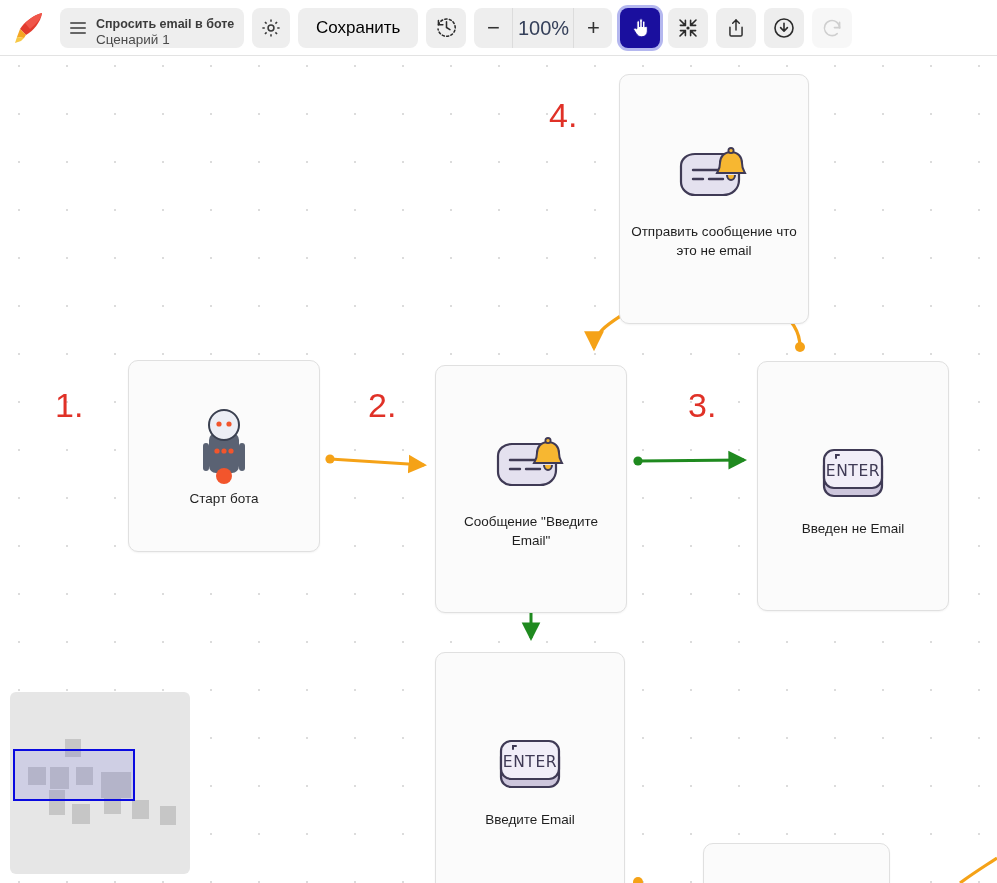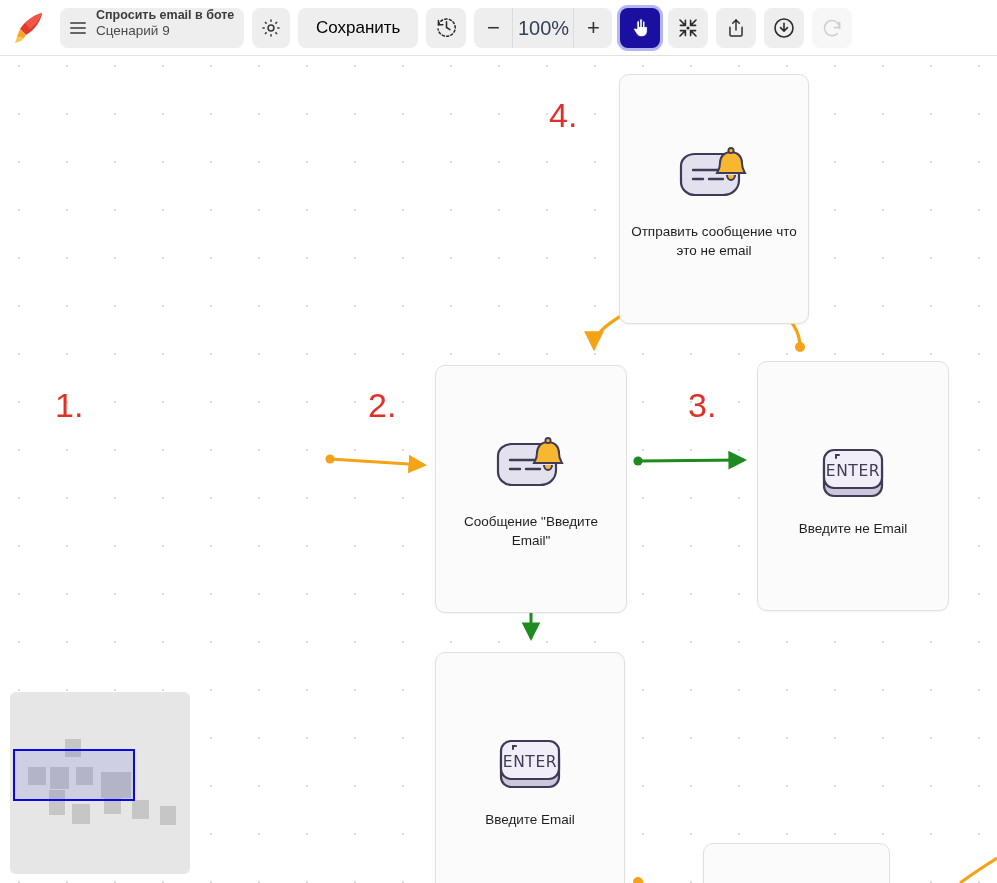--- a/index.html
+++ b/index.html
@@ -31,21 +31,21 @@
     height: 40px; flex: 0 0 auto;
     overflow: hidden;
   }
   .hamburger {
     width: 36px; height: 40px;
     display:flex; flex-direction:column; align-items:center; justify-content:center; gap:3px;
     cursor: pointer;
   }
   .hamburger span { display:block; width:16px; height:2px; background:#666; border-radius:1px; }
   .title-text {
-    display:flex; flex-direction:column; justify-content:flex-start;
+    display:flex; flex-direction:column; justify-content:flex-end;
     width: 148px; height: 40px; padding-right: 4px;
     overflow: hidden;
   }
   .title-main {
     font-size: 12.5px; font-weight: bold; color:#3c3c3c;
     white-space: nowrap; overflow: hidden; line-height: 15px;
   }
   .title-sub {
     font-size: 13.5px; color:#4a4a4a; white-space: nowrap;
     line-height: 16px;
@@ -140,21 +140,21 @@
     </div>
 
     <div class="title-group">
       <div class="hamburger">
         <span></span>
           <span></span>
           <span></span>
       </div>
       <div class="title-text">
         <div class="title-main">Спросить email в боте</div>
-        <div class="title-sub">Сценарий 9</div>
+        <div class="title-sub">Сценарий 1</div>
       </div>
     </div>
 
     <div class="gear-btn">
       <svg width="22" height="22" viewBox="0 0 24 24" fill="none" stroke="#3a3a3a" stroke-width="1.7">
         <circle cx="12" cy="12" r="3.2"></circle>
         <path d="M12 2.6v2.6M12 18.8v2.6M21.4 12h-2.6M5.2 12H2.6M18.6 5.4l-1.8 1.8M7.2 16.8l-1.8 1.8M18.6 18.6l-1.8-1.8M7.2 7.2L5.4 5.4"></path>
       </svg>
     </div>
 
@@ -253,20 +253,37 @@
       <g>
         <circle cx="638" cy="826" r="5" fill="#f5a217"></circle>
         <path d="M638 826 C 650 852, 668 854, 684 866" stroke="#f5a217" stroke-width="3.2" fill="none" marker-end="url(#ar-o)"></path>
       </g>
 
       <g>
         <path d="M960 827 C 975 816, 985 810, 997 802" stroke="#f5a217" stroke-width="3.2" fill="none"></path>
       </g>
     </svg>
 
+    <div class="node" style="left:128px; top:304px; width:192px; height:192px;">
+      <div class="ico">
+        <svg width="66" height="82" viewBox="0 0 66 82">
+          <rect x="12" y="40" width="6" height="28" rx="3" fill="#5a6273"></rect>
+          <rect x="48" y="40" width="6" height="28" rx="3" fill="#5a6273"></rect>
+          <rect x="18" y="30" width="30" height="40" rx="7" fill="#5a6273"></rect>
+          <circle cx="26" cy="48" r="2.6" fill="#f2552c"></circle>
+          <circle cx="33" cy="48" r="2.6" fill="#f2552c"></circle>
+          <circle cx="40" cy="48" r="2.6" fill="#f2552c"></circle>
+          <circle cx="33" cy="22" r="15" fill="#eceef5" stroke="#3a4050" stroke-width="2"></circle>
+          <circle cx="28" cy="21" r="2.6" fill="#f2552c"></circle>
+          <circle cx="38" cy="21" r="2.6" fill="#f2552c"></circle>
+          <circle cx="33" cy="73" r="8" fill="#f2552c"></circle>
+        </svg>
+      </div>
+      <div class="lbl">Старт бота</div>
+    </div>
 
     <div class="node" style="left:435px; top:309px; width:192px; height:248px;">
       <div class="ico">
         <svg width="78" height="62" viewBox="0 0 78 62">
           <path d="M6 20 C6 13 12 8 20 8 H50 C58 8 64 14 64 22 V34 C64 43 57 49 48 49 H20 C12 49 6 43 6 36 Z" fill="#e4e1ef" stroke="#3f3a55" stroke-width="2.2"></path>
           <path d="M18 24 H46" stroke="#3f3a55" stroke-width="2.4" stroke-linecap="round"></path>
           <path d="M18 33 H28" stroke="#3f3a55" stroke-width="2.4" stroke-linecap="round"></path>
           <path d="M34 33 H48" stroke="#3f3a55" stroke-width="2.4" stroke-linecap="round"></path>
           <path d="M56 6 C63 6 67 11 67 17 C67 23 69 25 70 27 H42 C43 25 45 23 45 17 C45 11 49 6 56 6 Z" fill="#f7b731" stroke="#3f3a55" stroke-width="2"></path>
           <circle cx="56" cy="4.6" r="2.6" fill="#f7b731" stroke="#3f3a55" stroke-width="1.8"></circle>
@@ -278,21 +295,21 @@
 
     <div class="node" style="left:757px; top:305px; width:192px; height:250px;">
       <div class="ico">
         <svg width="70" height="64" viewBox="0 0 70 64">
           <rect x="6" y="14" width="58" height="40" rx="10" fill="#cdc6dc" stroke="#3f3a55" stroke-width="2.2"></rect>
           <rect x="6" y="8" width="58" height="38" rx="10" fill="#f1eef8" stroke="#3f3a55" stroke-width="2.2"></rect>
           <path d="M18 16 v-3 h3" fill="none" stroke="#3f3a55" stroke-width="2" stroke-linecap="round"></path>
           <text x="35" y="34" font-family="DejaVu Sans, sans-serif" font-size="15.5" fill="#3f3a55" text-anchor="middle" letter-spacing="0.6">ENTER</text>
         </svg>
       </div>
-      <div class="lbl">Введите не Email</div>
+      <div class="lbl">Введен не Email</div>
     </div>
 
     <div class="node" style="left:619px; top:18px; width:190px; height:250px;">
       <div class="ico">
         <svg width="78" height="62" viewBox="0 0 78 62">
           <path d="M6 20 C6 13 12 8 20 8 H50 C58 8 64 14 64 22 V34 C64 43 57 49 48 49 H20 C12 49 6 43 6 36 Z" fill="#e4e1ef" stroke="#3f3a55" stroke-width="2.2"></path>
           <path d="M18 24 H46" stroke="#3f3a55" stroke-width="2.4" stroke-linecap="round"></path>
           <path d="M18 33 H28" stroke="#3f3a55" stroke-width="2.4" stroke-linecap="round"></path>
           <path d="M34 33 H48" stroke="#3f3a55" stroke-width="2.4" stroke-linecap="round"></path>
           <path d="M56 6 C63 6 67 11 67 17 C67 23 69 25 70 27 H42 C43 25 45 23 45 17 C45 11 49 6 56 6 Z" fill="#f7b731" stroke="#3f3a55" stroke-width="2"></path>

